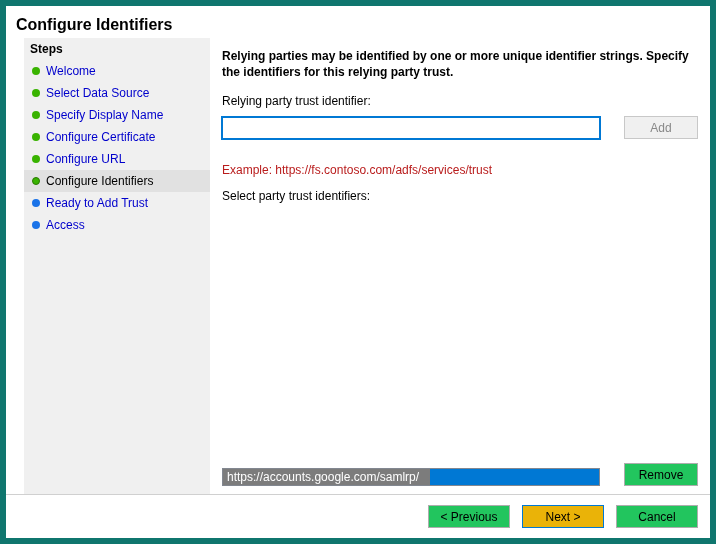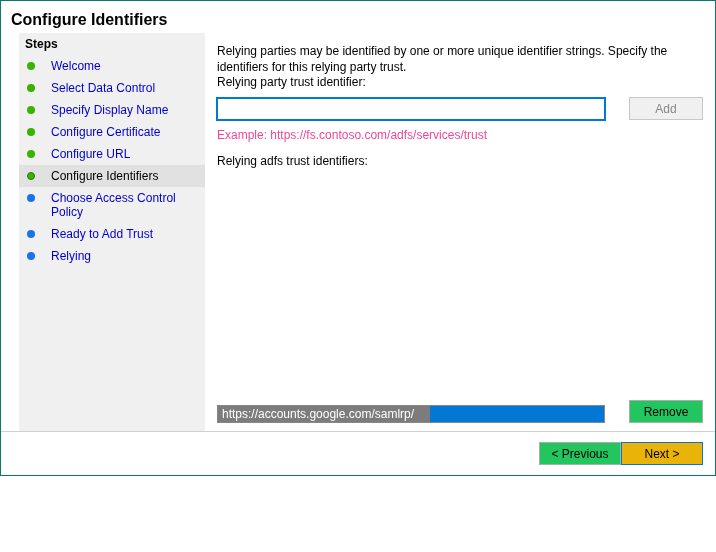--- a/index.html
+++ b/index.html
@@ -5,22 +5,22 @@
   * { box-sizing: border-box; }
   body {
     margin: 0;
     font-family: "Segoe UI", Tahoma, sans-serif;
     font-size: 12px;
     background: #fff;
     color: #000;
   }
   .window {
     width: 716px;
-    height: 476px;
-    border: 1px solid #0f766e;
+    height: 544px;
+    border: 6px solid #0f766e;
     display: flex;
     flex-direction: column;
     position: relative;
   }
   .title {
     font-size: 16px;
     font-weight: bold;
     padding: 10px 10px 4px 10px;
   }
   .body {
@@ -36,21 +36,21 @@
     margin-left: 18px;
   }
   .steps-header {
     font-weight: bold;
     padding: 4px 6px 4px 6px;
   }
   .step-item {
     display: flex;
     align-items: flex-start;
     padding: 4px 6px 4px 8px;
-    gap: 16px;
+    gap: 6px;
     cursor: pointer;
   }
   .step-item.current {
     background: #e1e1e1;
     color: #000;
   }
   .step-item a {
     color: #0000cc;
     text-decoration: none;
   }
@@ -67,21 +67,21 @@
   .bullet.done { background: #39b300; }
   .bullet.current { background: #39b300; border:1px solid #2a7a00;}
   .bullet.pending { background: #1a73e8; }
   .content {
     flex: 1;
     padding: 10px 12px 8px 12px;
     display: flex;
     flex-direction: column;
     min-width: 0;
   }
-  .instr { line-height: 1.35; }
+  .instr { margin-bottom: 14px; line-height: 1.35; font-weight: bold; }
   .field-label { margin-bottom: 8px; }
   .row { display: flex; gap: 24px; align-items: flex-end; }
   .text-input {
     flex: 1;
     height: 22px;
     border: 1px solid #0078d4;
     outline: 1px solid #0078d4;
     padding: 1px 4px;
     font-family: inherit;
     font-size: 12px;
@@ -99,23 +99,23 @@
     color: #888;
     background: #f0f0f0;
     border-color: #c8c8c8;
     cursor: default;
   }
   .btn.primary {
     border: 1.5px solid #0078d4;
     background: #eab308;
   }
   .example {
-    margin-top: 8px;
+    margin-top: 24px;
     margin-bottom: 12px;
-    color: #ec4899;
+    color: #b91c1c;
   }
   .listbox {
     flex: 1;
     border: 1px solid #828790;
     background: #fff;
     overflow: auto;
     min-height: 0;
   }
   .listrow {
     width: 100%;
@@ -132,93 +132,90 @@
   }
   .listrow.selected .cell-rest {
     background: #0078d4;
     flex: 1;
   }
   .footer {
     border-top: 1px solid #d0d0d0;
     padding: 10px 12px;
     display: flex;
     justify-content: flex-end;
-    gap: 0;
+    gap: 12px;
   }
   .footer .btn { min-width: 82px; }
 </style>
 </head>
 <body>
 
 <div class="window">
   <div class="title">Configure Identifiers</div>
 
   <div class="body">
     <div class="sidebar">
       <div class="steps-header">Steps</div>
 
       <div class="step-item">
         <span class="bullet done"></span>
         <a href="#" class="label">Welcome</a>
       </div>
       <div class="step-item">
         <span class="bullet done"></span>
-        <a href="#" class="label">Select Data Control</a>
+        <a href="#" class="label">Select Data Source</a>
       </div>
       <div class="step-item">
         <span class="bullet done"></span>
         <a href="#" class="label">Specify Display Name</a>
       </div>
       <div class="step-item">
         <span class="bullet done"></span>
         <a href="#" class="label">Configure Certificate</a>
       </div>
       <div class="step-item">
         <span class="bullet done"></span>
         <a href="#" class="label">Configure URL</a>
       </div>
       <div class="step-item current">
         <span class="bullet current"></span>
         <span class="label">Configure Identifiers</span>
       </div>
       <div class="step-item pending">
         <span class="bullet pending"></span>
-        <a href="#" class="label">Choose Access Control Policy</a>
+        <a href="#" class="label">Ready to Add Trust</a>
       </div>
       <div class="step-item pending">
         <span class="bullet pending"></span>
-        <a href="#" class="label">Ready to Add Trust</a>
-      </div>
-      <div class="step-item pending">
-        <span class="bullet pending"></span>
-        <a href="#" class="label">Relying</a>
+        <a href="#" class="label">Access</a>
       </div>
     </div>
 
     <div class="content">
       <div class="instr">Relying parties may be identified by one or more unique identifier strings. Specify the identifiers for this relying party trust.</div>
 
       <div class="field-label">Relying party trust identifier:</div>
       <div class="row">
         <input type="text" class="text-input" value="" style="">
         <button class="btn" disabled="">Add</button>
       </div>
       <div class="example">Example: https://fs.contoso.com/adfs/services/trust</div>
 
-      <div class="field-label">Relying adfs trust identifiers:</div>
+      <div class="field-label">Select party trust identifiers:</div>
       <div class="row" style="flex:1; min-height:0;">
         <div class="listbox">
           <div class="listrow selected">
             <span class="cell-text">https://accounts.google.com/samlrp/</span>
             <span class="cell-rest"></span>
           </div>
         </div>
         <button class="btn">Remove</button>
       </div>
 
     </div>
   </div>
 
   <div class="footer">
     <button class="btn">&lt; Previous</button>
     <button class="btn primary">Next &gt;</button>
+    <button class="btn">Cancel</button>
   </div>
 </div>
 
 </body></html>

